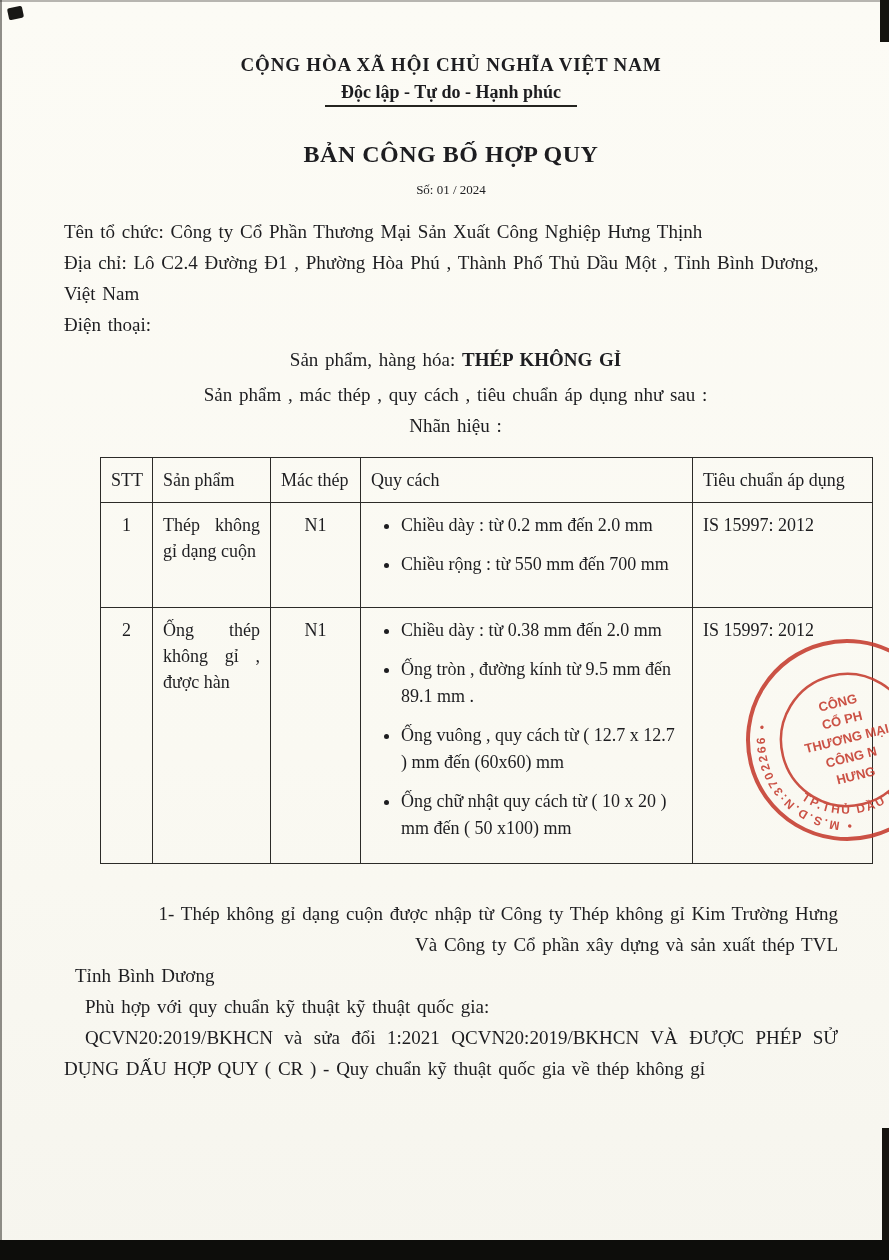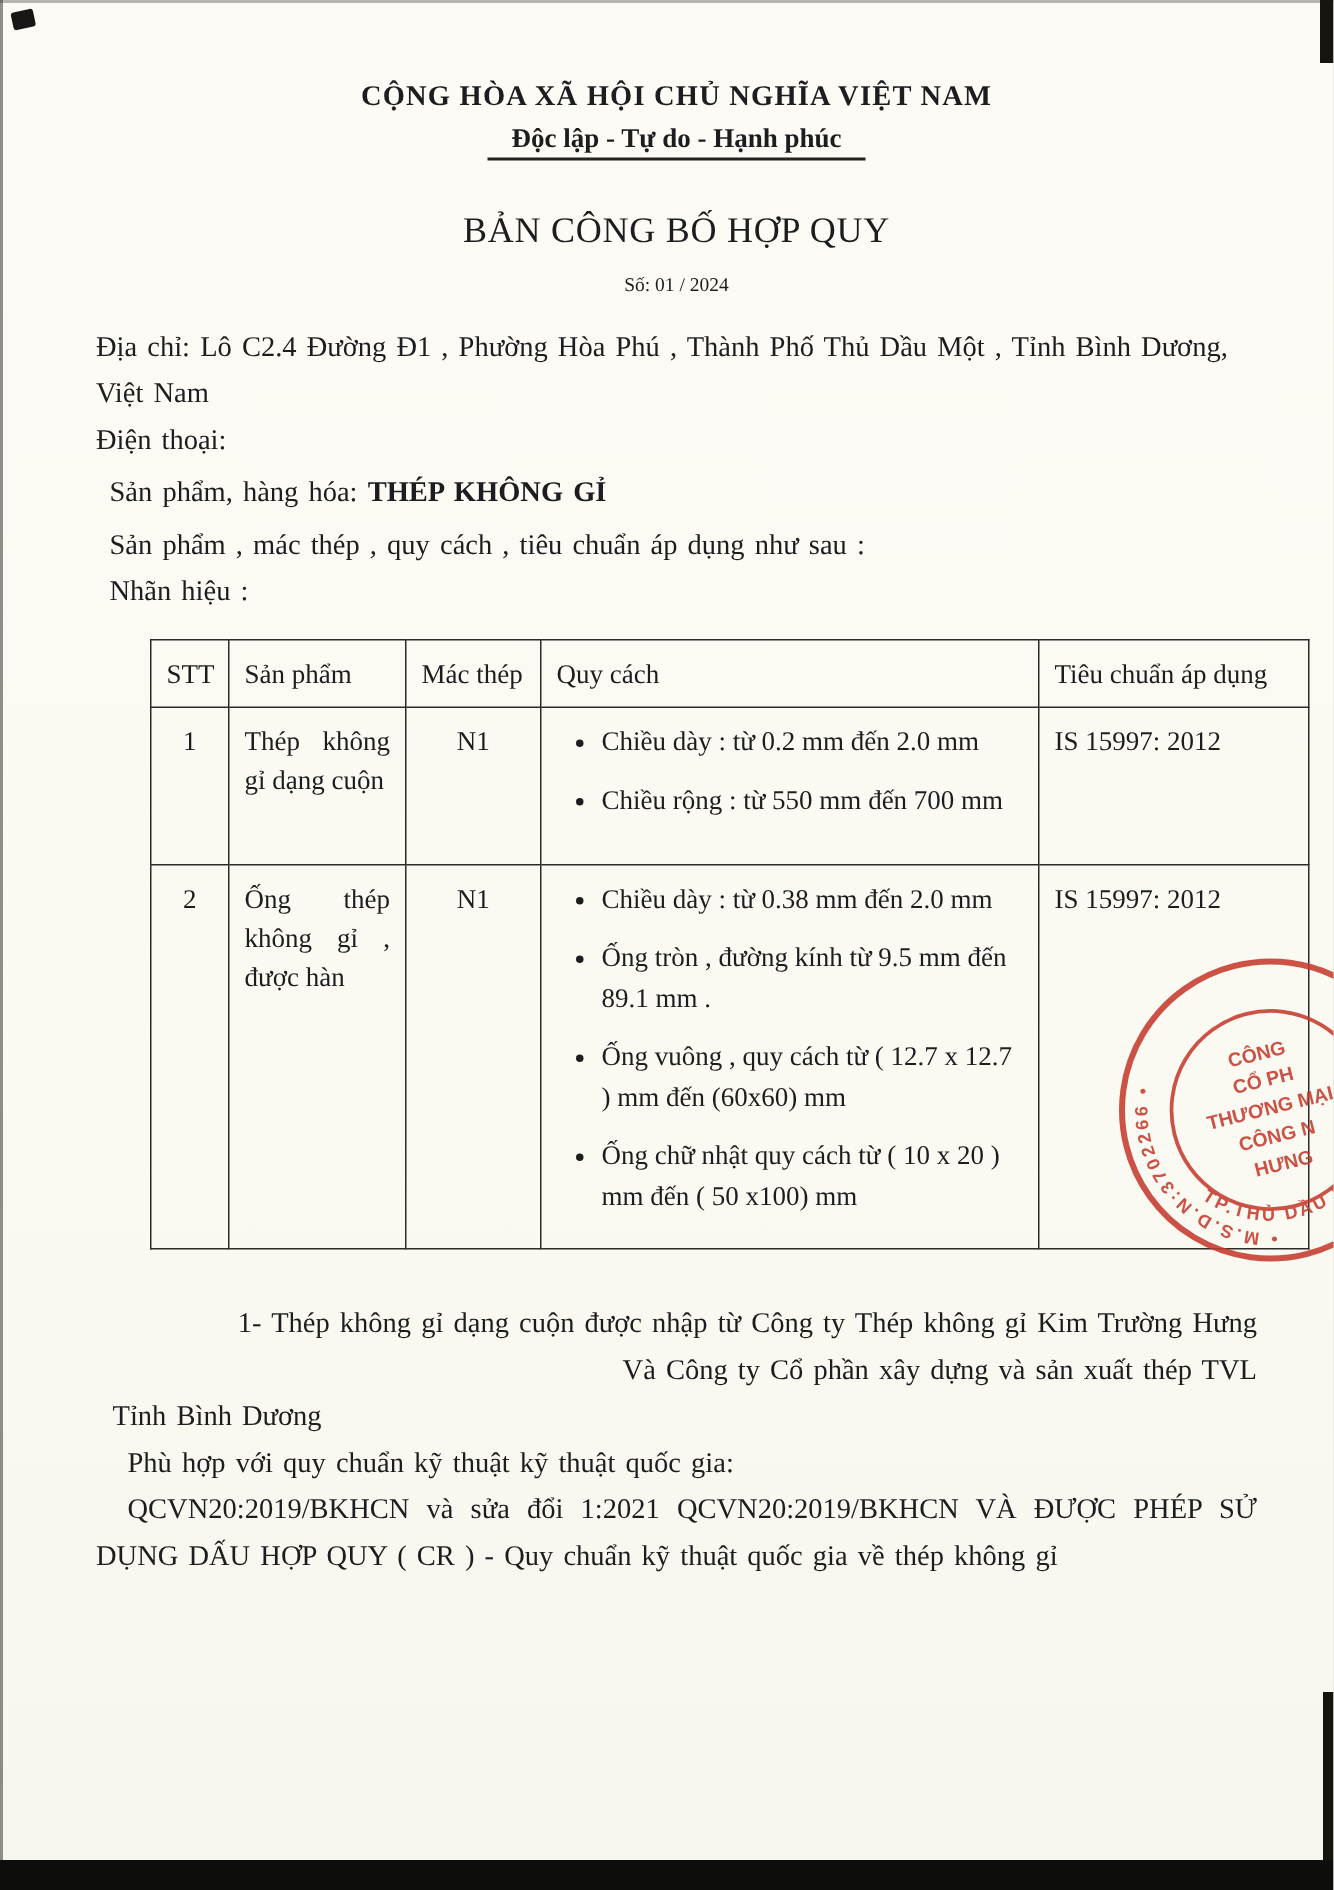--- a/index.html
+++ b/index.html
@@ -19,27 +19,27 @@
   .a-topleft{position:absolute;left:8px;top:7px;width:15px;height:12px;background:#181715;border-radius:2px;transform:rotate(-12deg);}
   .a-topright{position:absolute;right:0;top:0;width:9px;height:42px;background:#15140f;}
   .a-bottom{position:absolute;left:0;bottom:0;width:100%;height:20px;background:#0d0d0b;}
   .a-rightlow{position:absolute;right:0;bottom:20px;width:7px;height:112px;background:#16140f;}
 
   
   .content{position:absolute;left:64px;top:54px;width:774px;}
   .country{text-align:center;font-weight:bold;font-size:19px;letter-spacing:.8px;}
   .motto{text-align:center;font-weight:bold;font-size:18px;margin-top:6px;}
   .motto span{border-bottom:2px solid #24241f;padding:0 16px 3px;}
-  .doc-title{margin:38px 0 0;text-align:center;font-weight:normal;font-size:24px;letter-spacing:.5px;}
+  .doc-title{margin:38px 0 0;text-align:center;font-weight:bold;font-size:24px;letter-spacing:.5px;}
   .doc-number{text-align:center;font-size:13px;margin-top:14px;}
 
   .info{margin-top:18px;font-size:19px;line-height:31px;word-spacing:2px;}
   .info p{margin:0;}
   .info p.gap{margin-top:4px;}
-  .ind{padding-left:9px;}
+  .ind{padding-left:9px;text-align:center;}
   b.prod{font-weight:bold;}
 
   table.spec{
     width:772px;border-collapse:collapse;table-layout:fixed;
     margin-top:16px;font-size:18px;line-height:26px;margin-left:36px;
   }
   .spec th,.spec td{border:1.4px solid #2c2b28;vertical-align:top;padding:9px 10px;font-weight:normal;text-align:left;}
   .spec th{height:24px;}
   .spec .c-c{text-align:center;}
   .spec td.r1{height:86px;}
@@ -74,20 +74,21 @@
       <div class="country">CỘNG HÒA XÃ HỘI CHỦ NGHĨA VIỆT NAM</div>
       <div class="motto">
         <span>Độc lập - Tự do - Hạnh phúc</span>
       </div>
     </div>
 
     <h1 class="doc-title">BẢN CÔNG BỐ HỢP QUY</h1>
     <div class="doc-number">Số: 01 / 2024</div>
 
     <div class="info">
+      <p>Tên tổ chức: Công ty Cổ Phần Thương Mại Sản Xuất Công Nghiệp Hưng Thịnh</p>
       <p>Địa chỉ: Lô C2.4 Đường Đ1 , Phường Hòa Phú , Thành Phố Thủ Dầu Một , Tỉnh Bình Dương, Việt Nam</p>
       <p>Điện thoại:</p>
       <p class="ind gap"><span>Sản phẩm, hàng hóa: </span><b class="prod">THÉP KHÔNG GỈ</b></p>
       <p class="ind gap">Sản phẩm , mác thép , quy cách , tiêu chuẩn áp dụng như sau :</p>
       <p class="ind">Nhãn hiệu :</p>
     </div>
 
     <table class="spec">
       <colgroup>
         <col style="width:52px">

